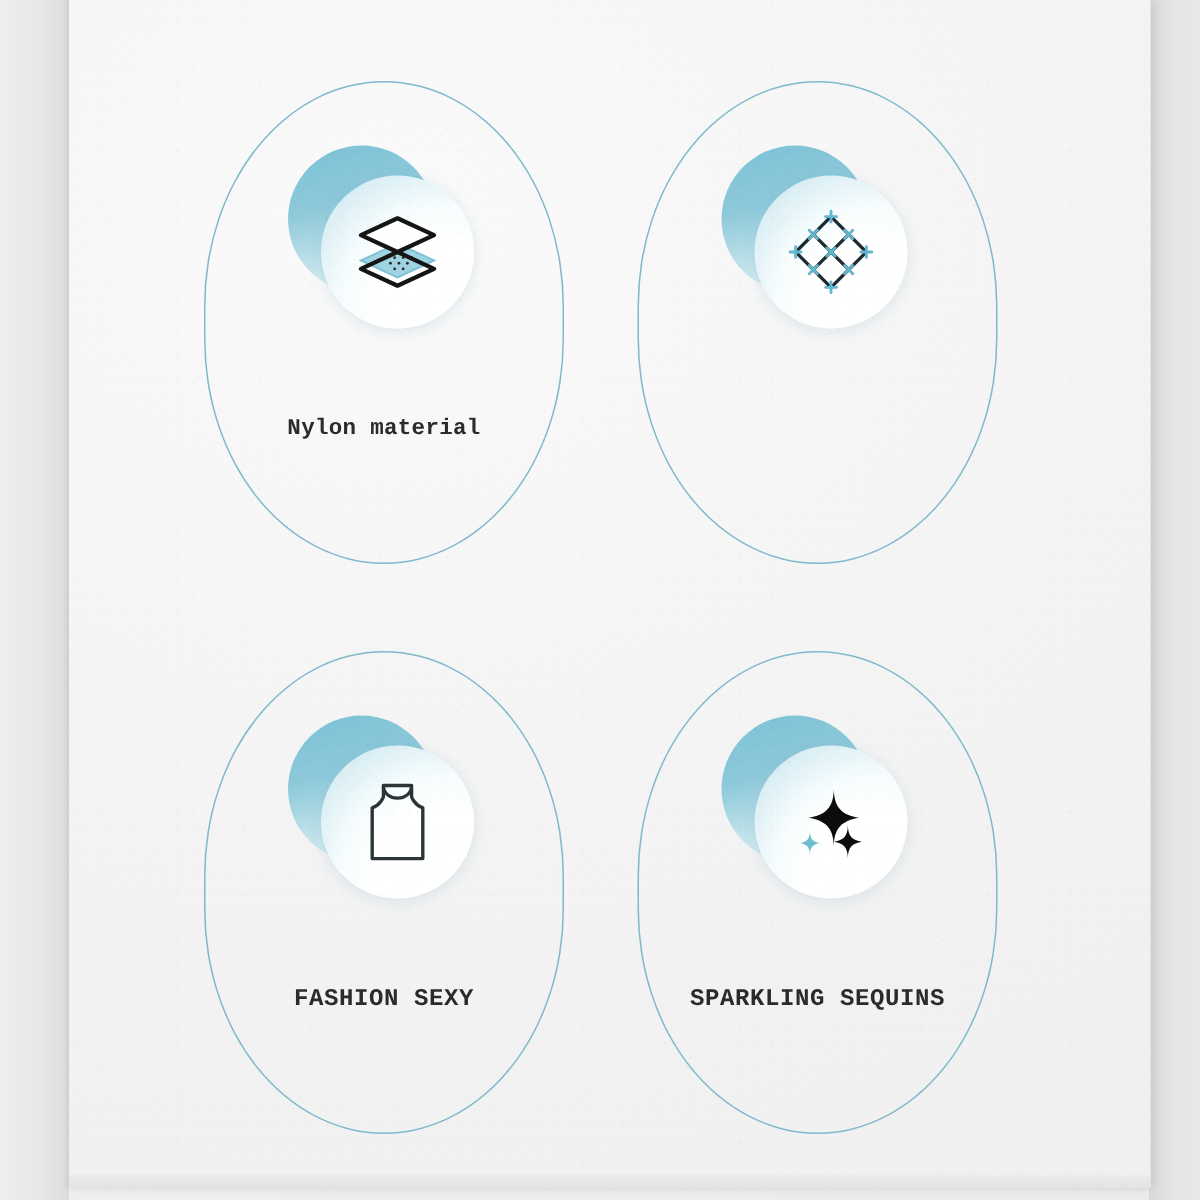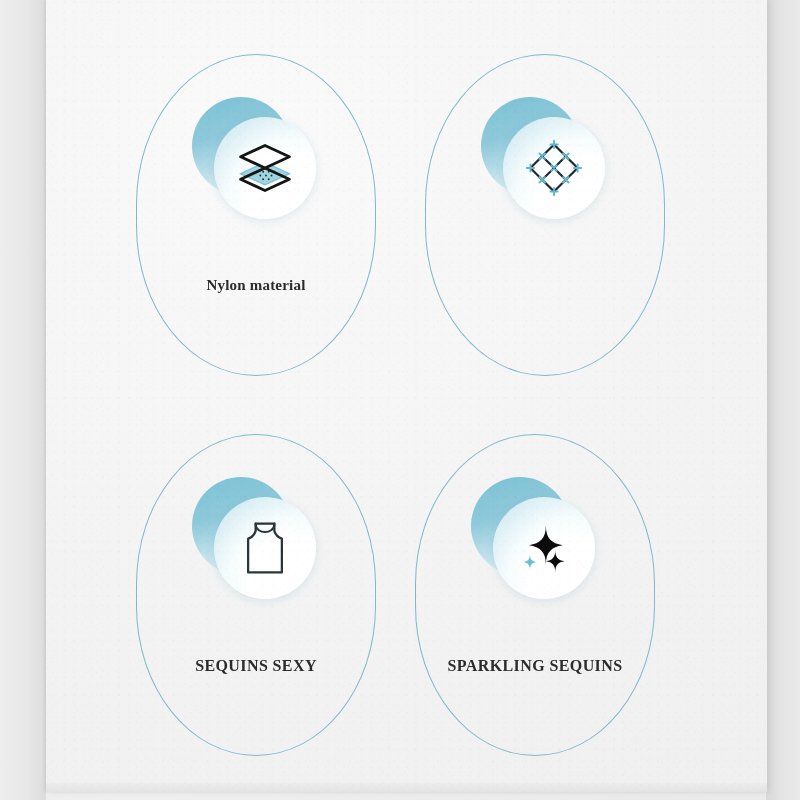--- a/index.html
+++ b/index.html
@@ -88,21 +88,21 @@
     width: 240px;
     height: 322px;
     border: 1.5px solid #7fb9cc;
     border-radius: 120px / 150px;
     box-sizing: border-box;
     background: transparent;
   }
   .feature-card.pos-0 { left: 90px;  top: 54px;  }
   .feature-card.pos-1 { left: 379px; top: 54px;  }
   .feature-card.pos-2 { left: 90px;  top: 434px; }
-  .feature-card.pos-3 { left: 369px; top: 434px; }
+  .feature-card.pos-3 { left: 379px; top: 434px; }
 
   
   .icon-badge {
     position: absolute;
     left: 50%;
     top: 42px;
     transform: translateX(-50%);
     width: 132px;
     height: 122px;
   }
@@ -139,21 +139,21 @@
     justify-content: center;
   }
 
   
   .feature-label {
     position: absolute;
     left: 0;
     top: 222px;
     width: 100%;
     text-align: center;
-    font-family: Liberation Serif, serif;
+    font-family: Liberation Mono, monospace;
     color: #2b2b2b;
     font-size: 15px;
     font-weight: 700;
     letter-spacing: .2px;
   }
   .feature-label.caps {
     font-size: 16px;
     letter-spacing: .4px;
   }
 </style>
@@ -238,21 +238,21 @@
               <path d="M22 6 L22 14
                        C22 14 20 20 14 22
                        L14 58 L50 58 L50 22
                        C44 20 42 14 42 14
                        L42 6 Z" fill="none" stroke="#2b3438" stroke-width="2.4" stroke-linejoin="round"></path>
 
               <path d="M22 6 C22 18 42 18 42 6" fill="none" stroke="#2b3438" stroke-width="2.2" stroke-linecap="round"></path>
             </svg>
           </div>
         </div>
-        <div class="feature-label caps">SEQUINS SEXY</div>
+        <div class="feature-label caps">FASHION SEXY</div>
       </div>
 
       <div class="feature-card pos-3">
         <div class="icon-badge">
           <div class="badge-disc-back"></div>
           <div class="badge-disc-front"></div>
           <div class="badge-glyph">
             <svg width="60" height="60" viewBox="0 0 64 64" aria-hidden="true">
 
               <path d="M34 8 C34 22 40 27 52 29 C40 31 34 36 34 50

